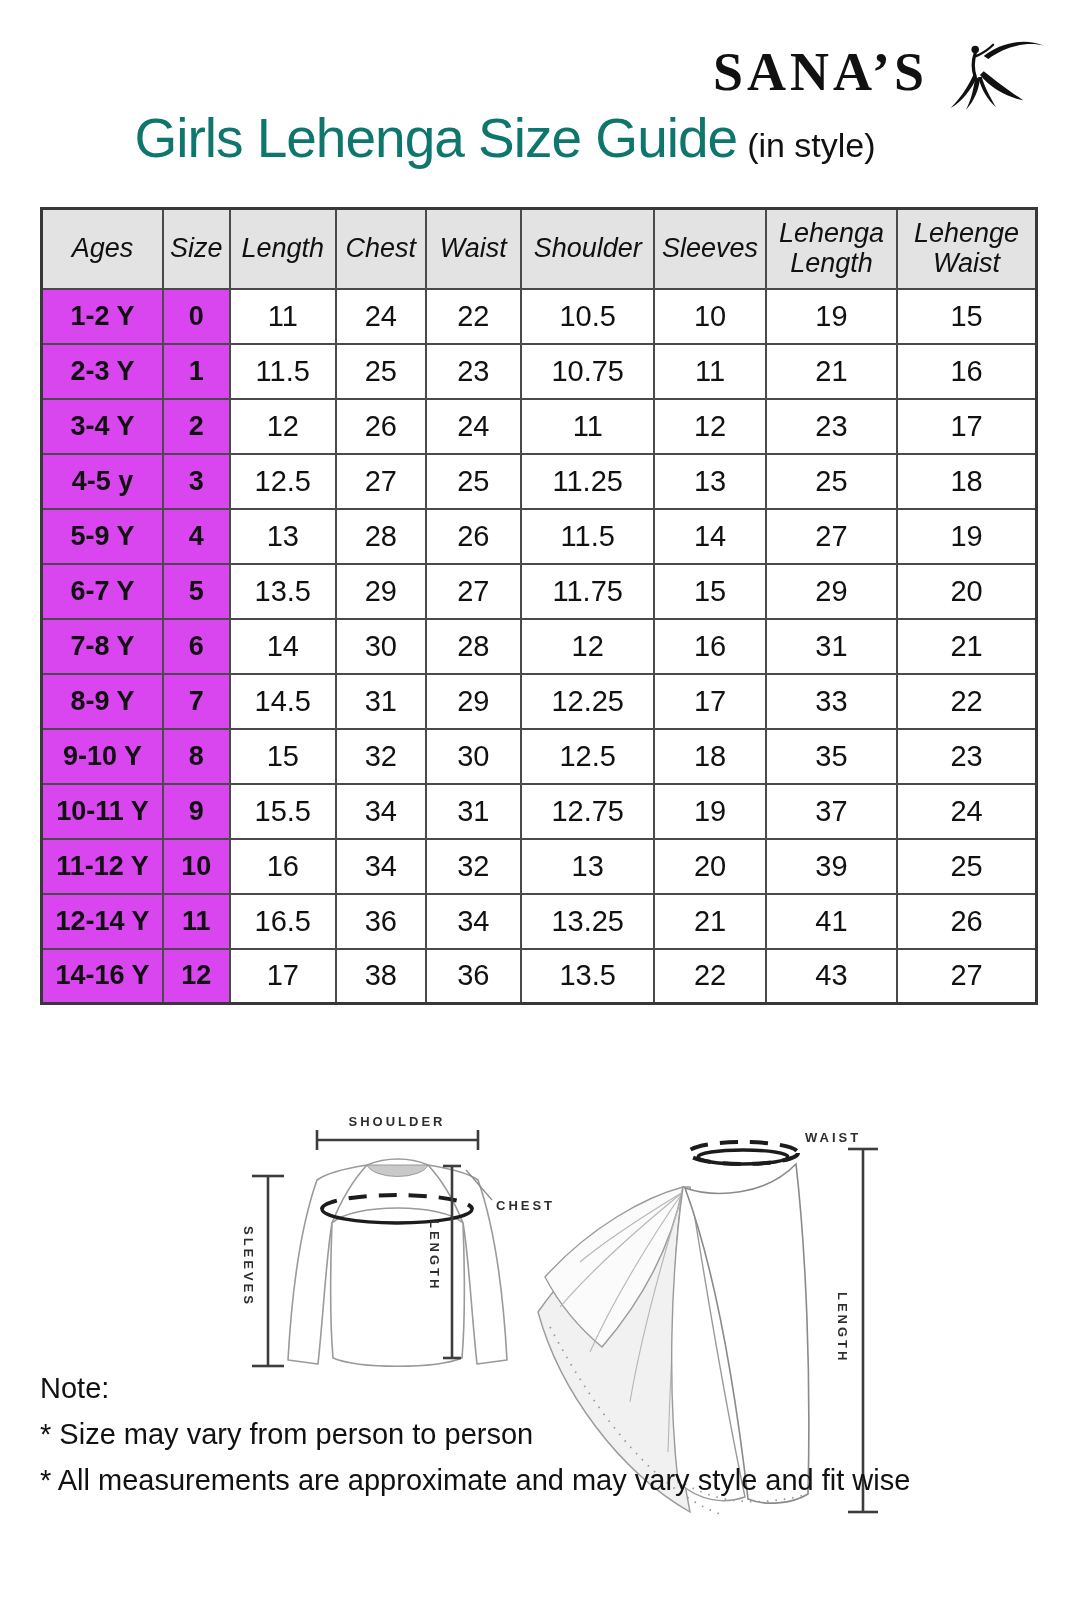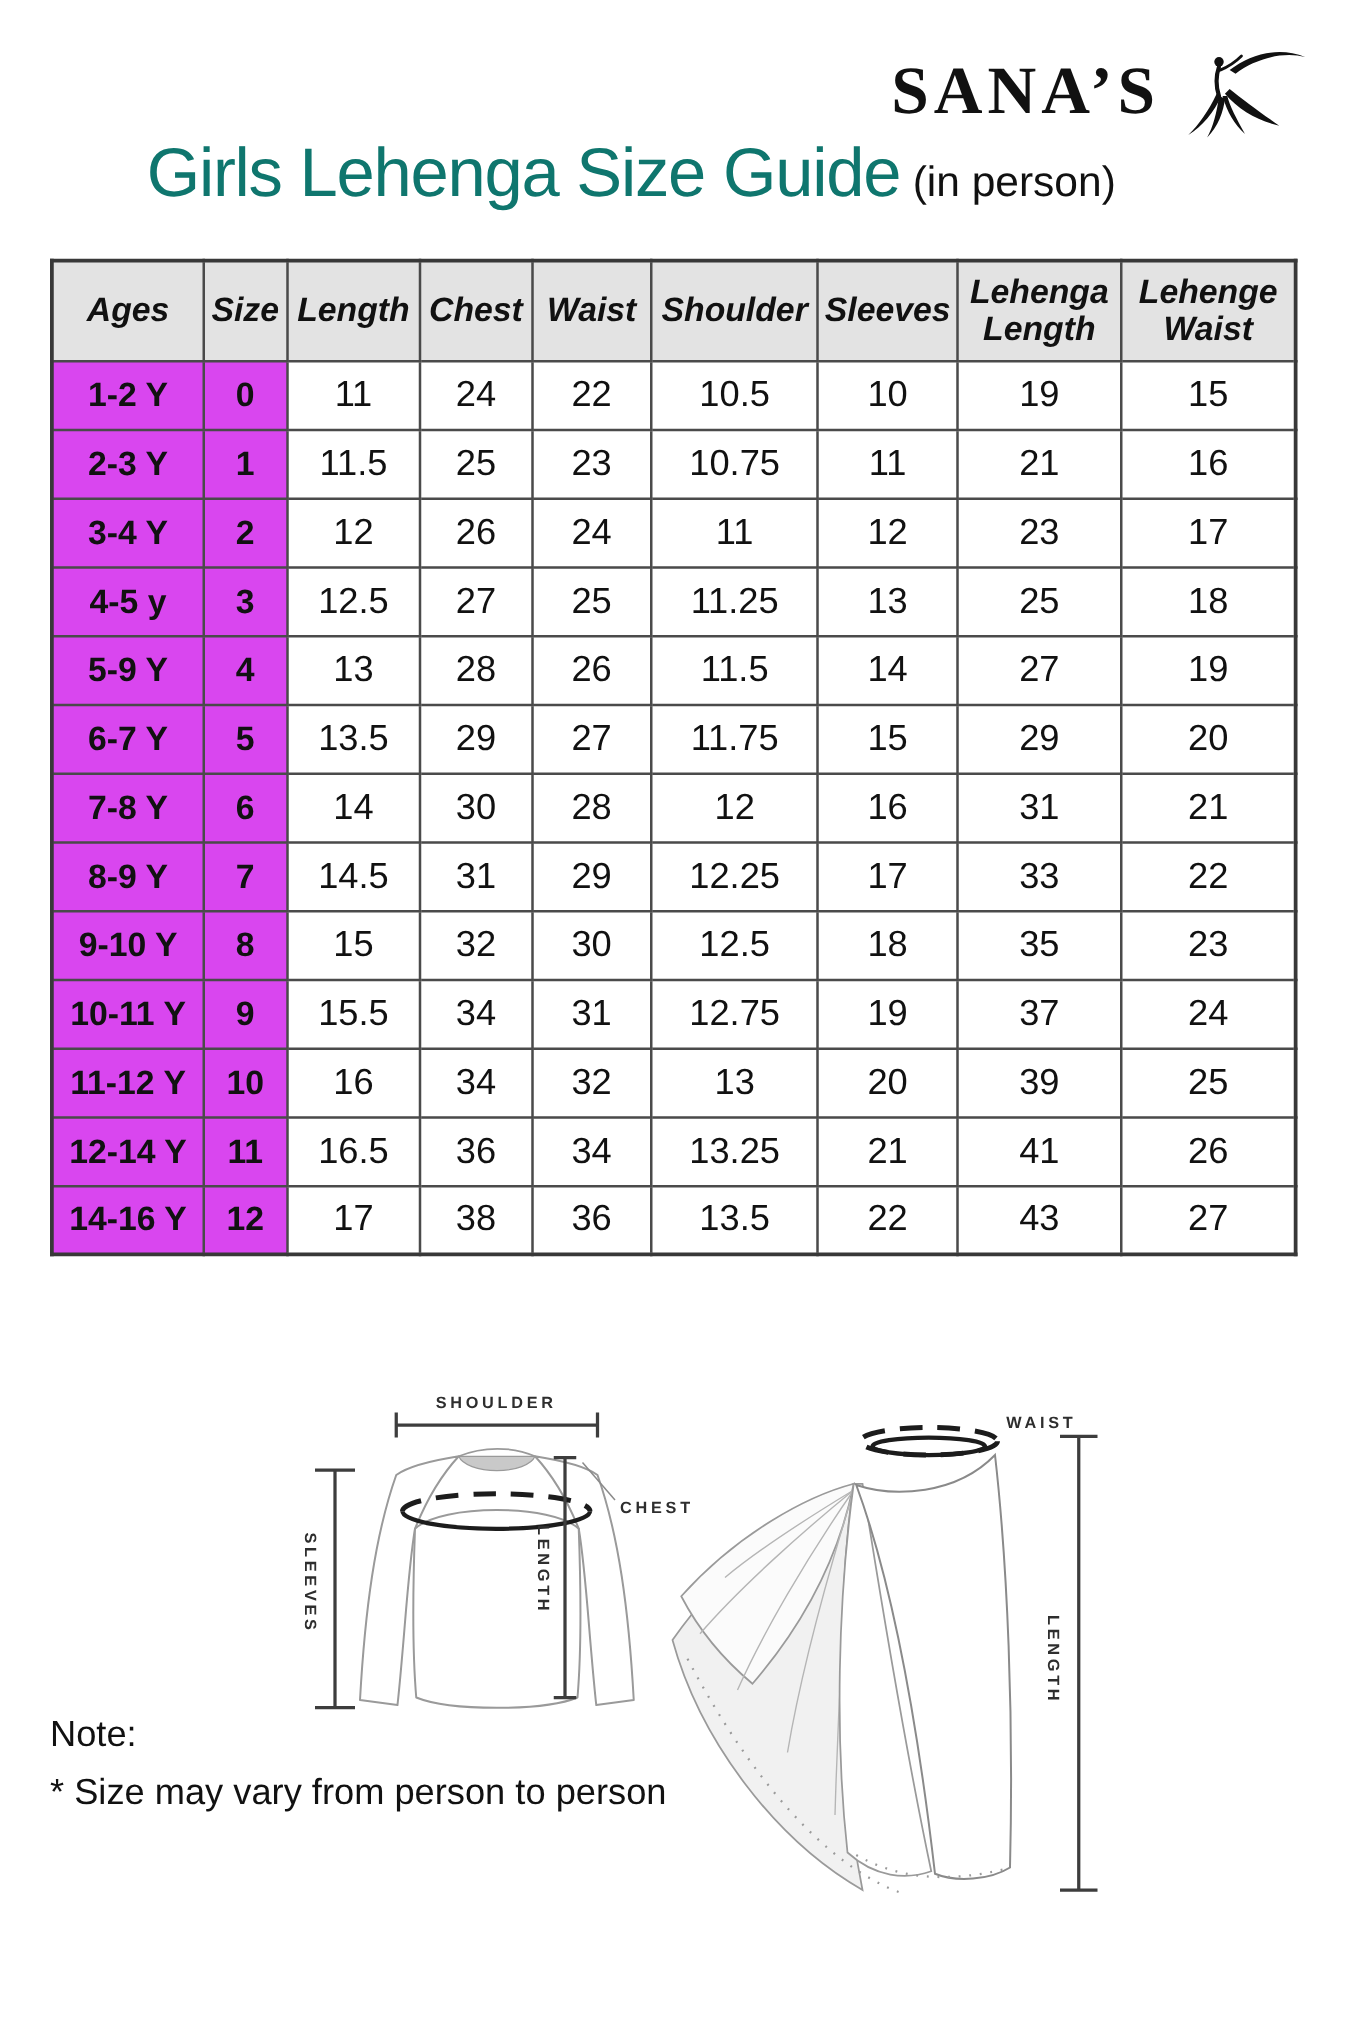--- a/index.html
+++ b/index.html
@@ -22,21 +22,21 @@
   .title-main { font-size:55px; letter-spacing:-1px; color:#0f766e; }
   .title-sub { font-size:34px; color:#111; margin-left:10px; }
 
   
   .table-wrap { position:absolute; top:207px; left:40px; width:998px; }
   table.size-table { width:100%; border-collapse:collapse; border:3px solid #383838; table-layout:fixed; }
   .size-table th, .size-table td {
     border:2px solid #4a4a4a; text-align:center; vertical-align:middle; padding:2px 2px;
   }
   .size-table th {
-    height:80px; background:#e3e3e3; font-style:italic; font-weight:bold;
+    height:80px; background:#e3e3e3; font-style:italic; font-weight:normal;
     font-size:27px; line-height:1.1; color:#111;
   }
   .size-table td { height:55px; background:#ffffff; font-size:29px; color:#111; }
   .size-table td.key { background:#d946ef; font-weight:bold; font-size:27px; }
 
   
   .diagram-top   { position:absolute; left:230px; top:1108px; }
   .diagram-skirt { position:absolute; left:520px; top:1112px; }
   .measure-label { font-family:"Liberation Sans", sans-serif; font-size:13px; font-weight:bold; letter-spacing:3px; fill:#2e2e2e; }
   .garment  { fill:#ffffff; stroke:#9a9a9a; stroke-width:1.6; stroke-linejoin:round; }
@@ -65,21 +65,21 @@
       <path d="M 33,17 C 30,26 30,33 33,42" stroke="#111" stroke-width="3.5" fill="none" stroke-linecap="round"></path>
       <path d="M 34,20 C 41,17 47,13 52,8" stroke="#111" stroke-width="2.4" fill="none" stroke-linecap="round"></path>
       <path d="M 31,40 C 24,55 16,66 7,75 C 19,68 29,55 35,42 Z" fill="#111"></path>
       <path d="M 33,42 C 31,57 28,68 23,77 C 32,68 37,55 38,44 Z" fill="#111"></path>
       <path d="M 36,42 C 40,56 46,66 55,74 C 48,62 42,50 40,42 Z" fill="#111"></path>
       <path d="M 38,40 C 50,54 66,63 84,67 C 68,56 53,45 42,36 Z" fill="#111"></path>
     </svg>
   </div>
 
   <div class="title-wrap">
-    <span class="title-main">Girls Lehenga Size Guide</span><span class="title-sub">(in person)</span>
+    <span class="title-main">Girls Lehenga Size Guide</span><span class="title-sub">(in style)</span>
   </div>
 
   <div class="table-wrap">
     <table class="size-table">
       <colgroup>
         <col style="width:12.2%">
           <col style="width:6.7%">
           <col style="width:10.7%">
         <col style="width:9.0%">
           <col style="width:9.6%">
@@ -309,15 +309,16 @@
 
     <line class="mline" x1="343" y1="37" x2="343" y2="400"></line>
     <line class="mline" x1="328" y1="37" x2="358" y2="37"></line>
     <line class="mline" x1="328" y1="400" x2="358" y2="400"></line>
     <text class="measure-label" transform="translate(318,180) rotate(90)">LENGTH</text>
   </svg>
 
   <div class="note">
     <div class="note-heading">Note:</div>
     <div class="note-line">* Size may vary from person to person</div>
+    <div class="note-line">* All measurements are approximate and may vary style and fit wise</div>
   </div>
 
 </div>
 
 </body></html>

